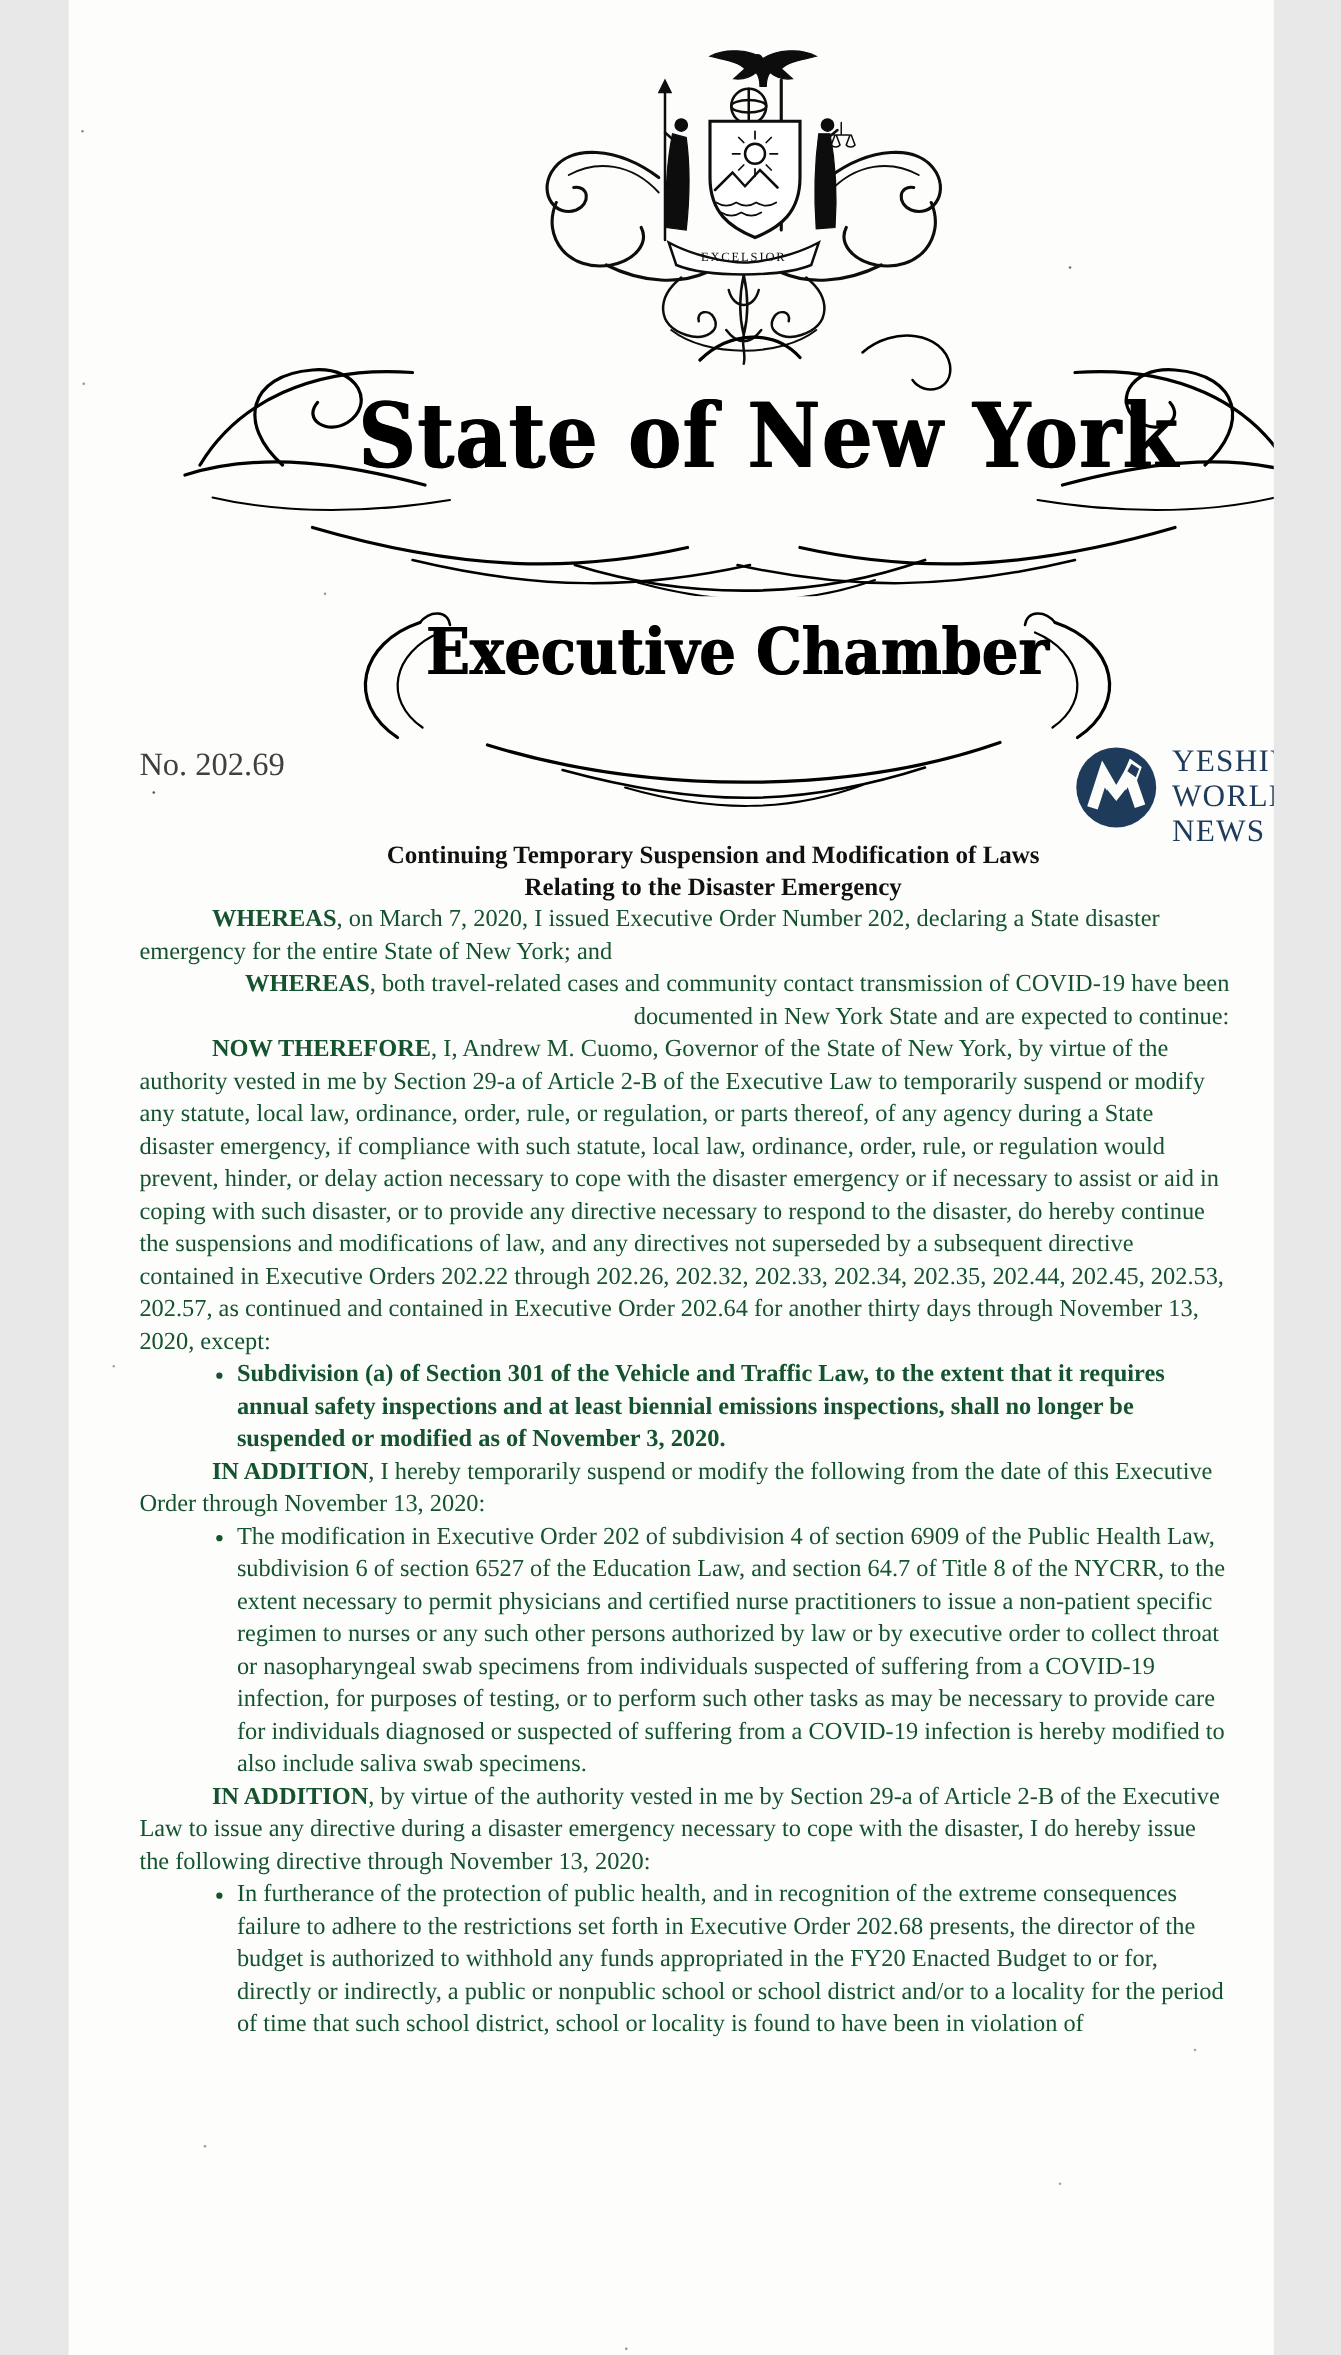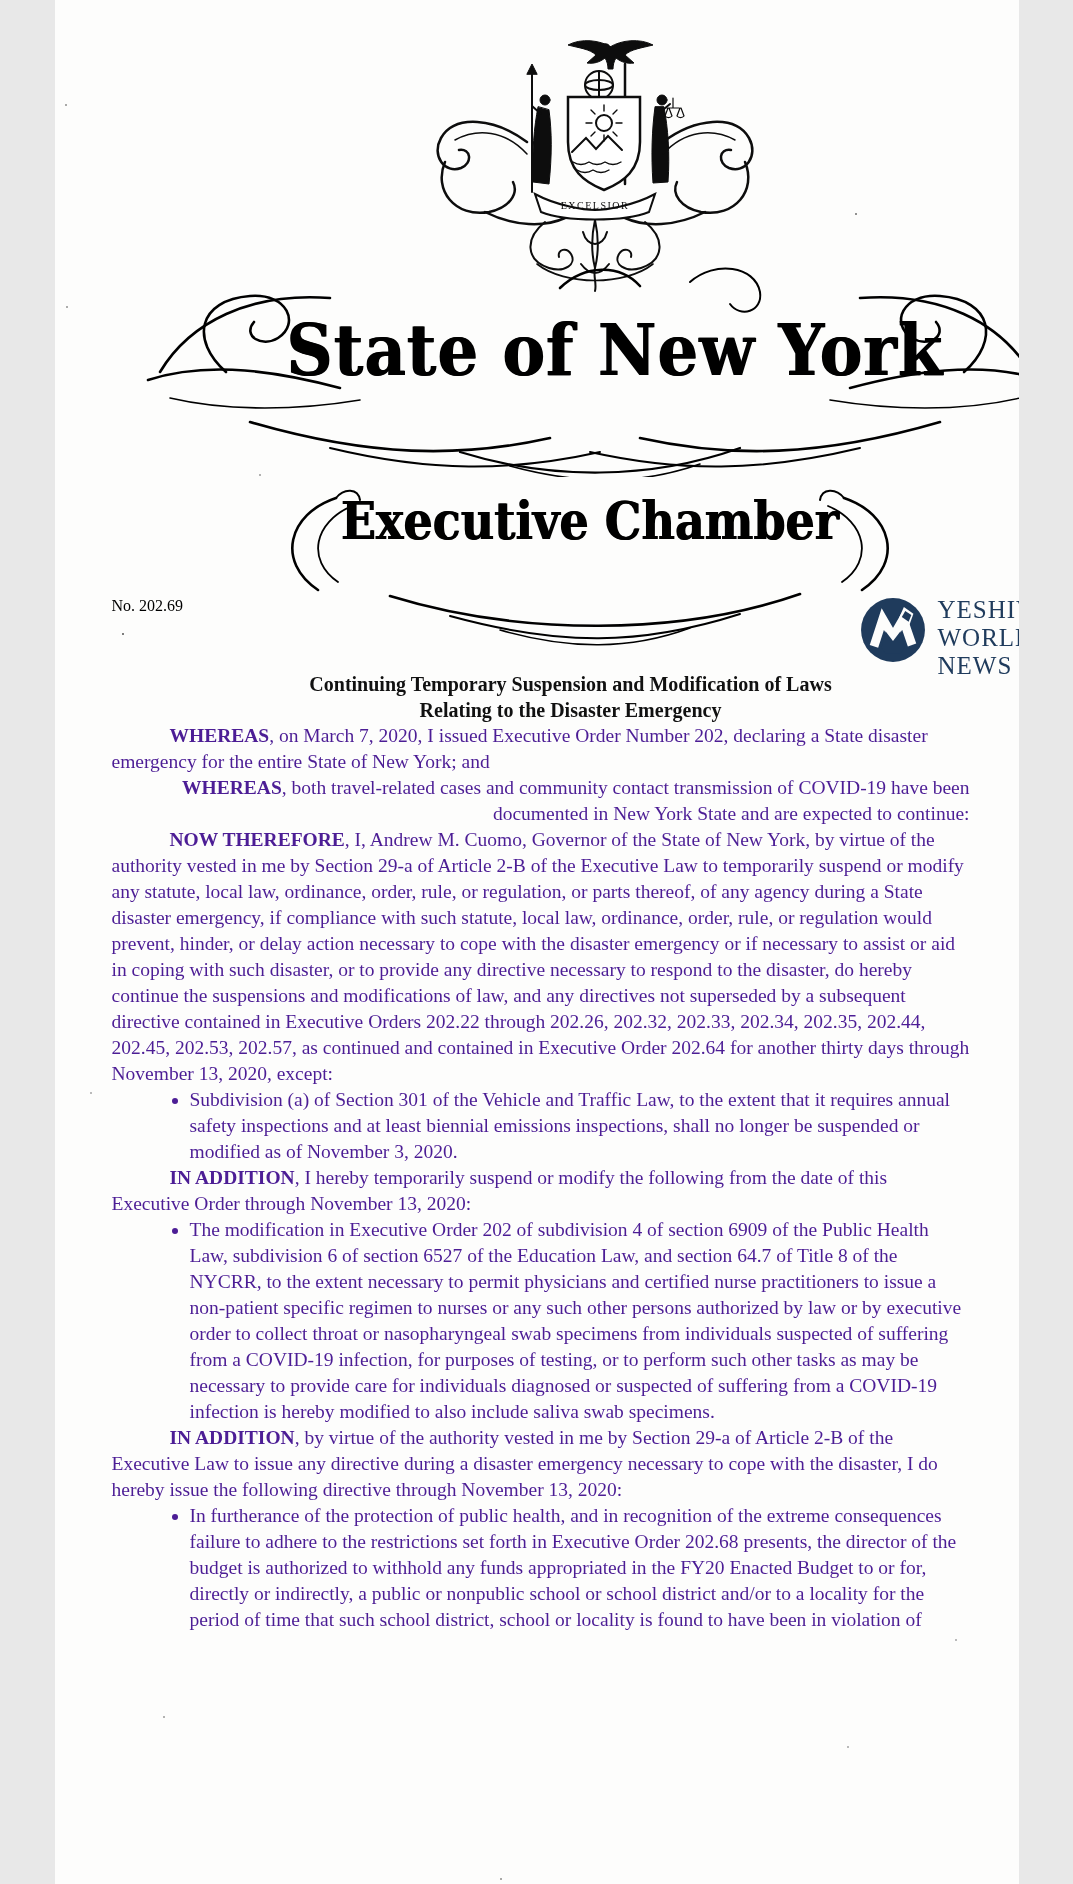--- a/index.html
+++ b/index.html
@@ -28,38 +28,38 @@
     font-family:"DejaVu Serif",serif;font-weight:bold;font-size:64px;
     letter-spacing:1px;color:#000;transform:translateX(20px) scaleY(1.12);
     text-shadow:1px 0 0 #000;white-space:nowrap;}
   .masthead-chamber{position:absolute;left:185px;top:478px;width:700px;height:168px;}
   .masthead-chamber svg{position:absolute;left:0;top:0;}
   .chamber-text{
     position:absolute;left:0;top:16px;width:100%;text-align:center;
     font-family:"DejaVu Serif",serif;font-weight:bold;font-size:46px;
     color:#000;transform:scaleY(1.12);text-shadow:1px 0 0 #000;white-space:nowrap;}
   
-  .order-no{position:absolute;left:57px;top:597px;font-size:16px;color:#000000;}
+  .order-no{position:absolute;left:57px;top:597px;font-size:26px;color:#404040;}
   .ywn{position:absolute;left:804px;top:596px;display:flex;align-items:flex-start;gap:11px;}
   .ywn-text{font-weight:normal;font-size:25px;line-height:28px;color:#1f3b5c;letter-spacing:1px;}
   
   .flow{position:absolute;top:643px;left:0;right:0;}
   .eo-title{
     text-align:center;font-size:22px;letter-spacing:5px;word-spacing:12px;
     text-decoration:underline;text-underline-offset:5px;color:#1b1b1b;}
   .eo-subtitle{margin-top:28px;text-align:center;font-weight:bold;font-size:20px;
     line-height:26px;transform:translateX(34px);color:#111;}
-  .doc-body{padding:0 49px 0 57px;font-size:19.5px;line-height:26px;text-align:left;color:#4c1d95;}
+  .doc-body{padding:0 35px 0 57px;font-size:19.5px;line-height:26px;text-align:left;color:#14532d;}
   .doc-body p.block{margin:0;text-indent:58px;}
   .doc-body ul.block{margin:0;padding:0 0 0 78px;}
   .doc-body ul.block li{margin:0;}
   .doc-body > :nth-child(1){margin-top:27px;}
   .doc-body > :nth-child(2){margin-top:21px;text-align:right;}
   .doc-body > :nth-child(3){margin-top:21px;}
-  .doc-body > :nth-child(4){margin-top:18px;}
+  .doc-body > :nth-child(4){margin-top:18px;font-weight:bold;}
   .doc-body > :nth-child(5){margin-top:22px;}
   .doc-body > :nth-child(6){margin-top:20px;}
   .doc-body > :nth-child(7){margin-top:47px;}
   .doc-body > :nth-child(8){margin-top:27px;}
   .doc-body strong{font-weight:bold;}
 </style>
 </head>
 <body>
 
 <div class="page">

